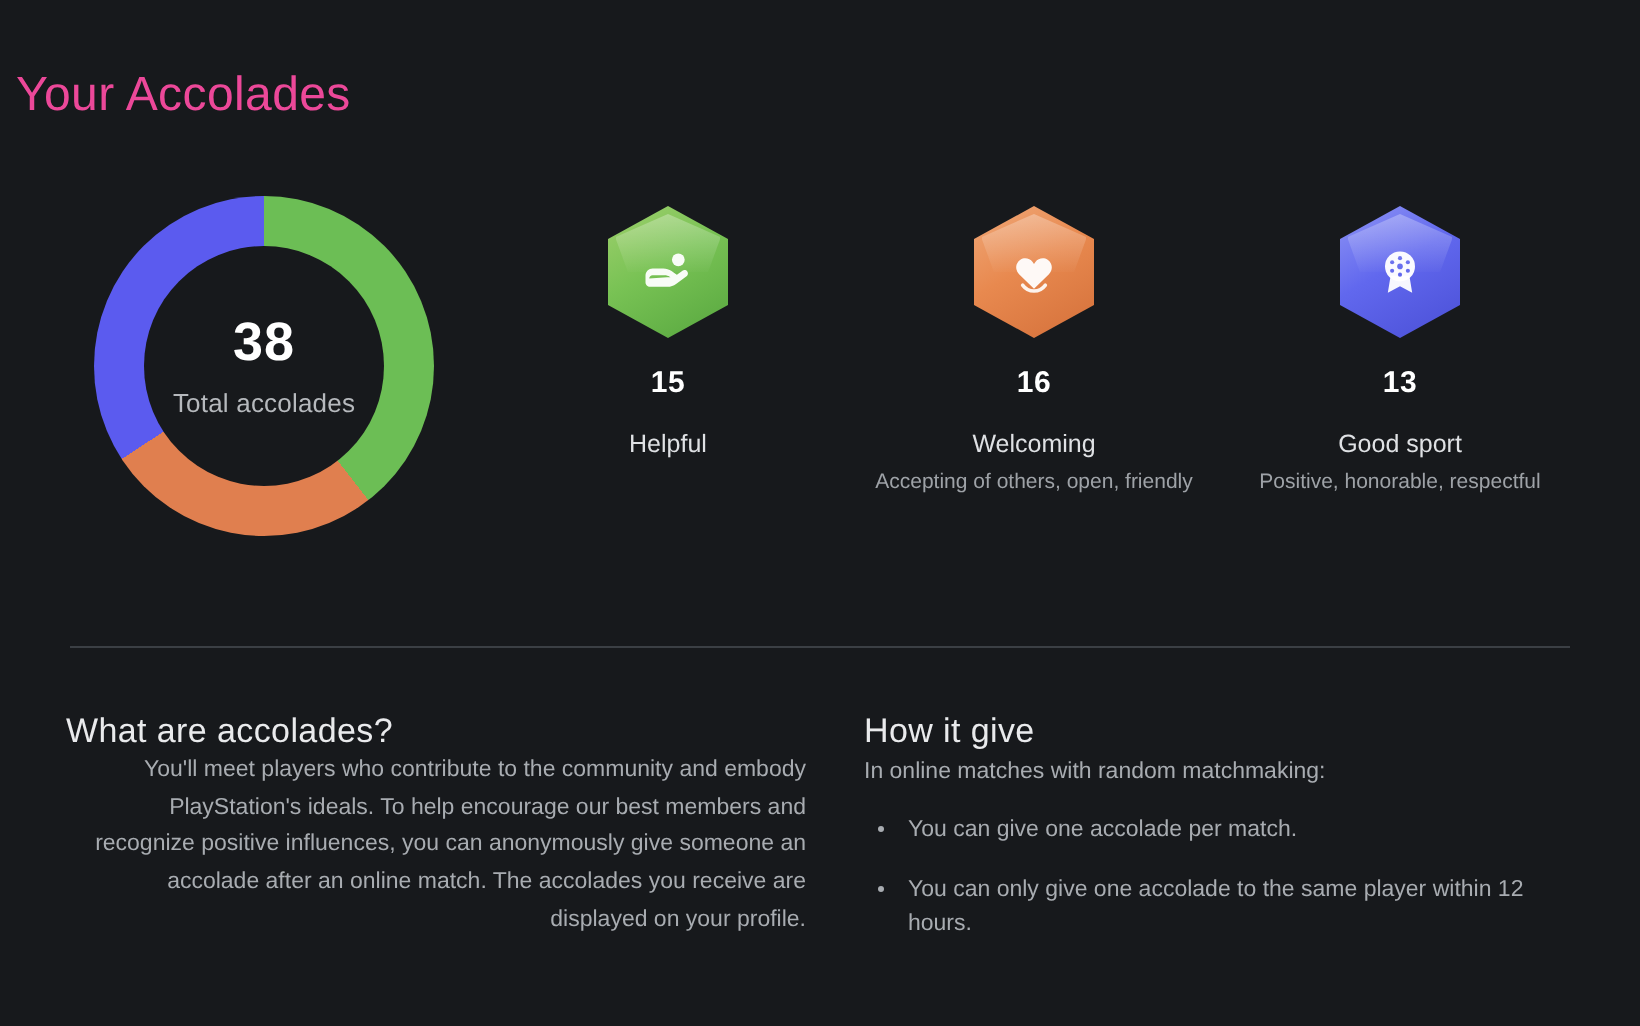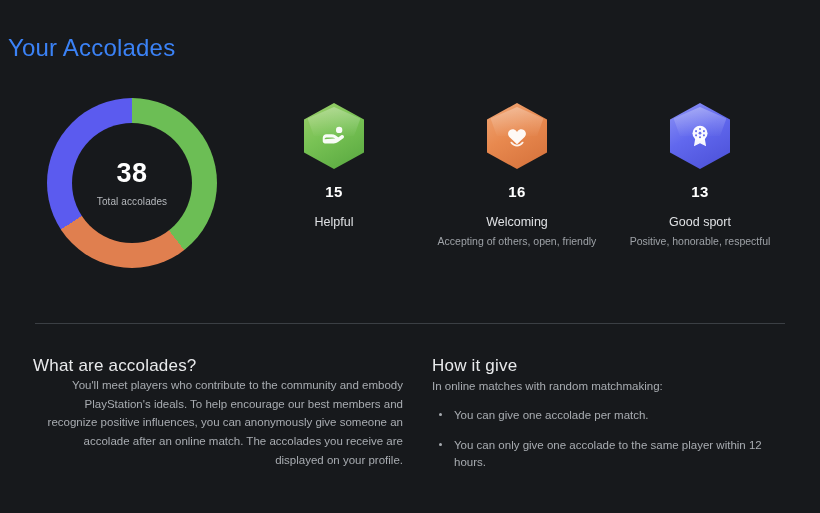--- a/index.html
+++ b/index.html
@@ -26,21 +26,21 @@
   }
 
   
   .page-title {
     position: absolute;
     left: 8px;
     top: 34px;
     font-size: 24px;
     font-weight: 400;
     letter-spacing: 0.2px;
-    color: #3b82f6;
+    color: #ec4899;
   }
 
   
   .summary {
     position: absolute;
     left: 0;
     top: 92px;
     width: 820px;
     height: 190px;
   }
@@ -74,21 +74,21 @@
   }
   .donut-total {
     font-size: 27px;
     font-weight: 700;
     color: #ffffff;
     line-height: 1;
     letter-spacing: 0.5px;
   }
   .donut-caption {
     margin-top: 9px;
-    font-size: 10px;
+    font-size: 13px;
     color: #b6b9bd;
     letter-spacing: 0.1px;
   }
 
   
   .cat {
     position: absolute;
     top: 0;
     width: 210px;
     text-align: center;

